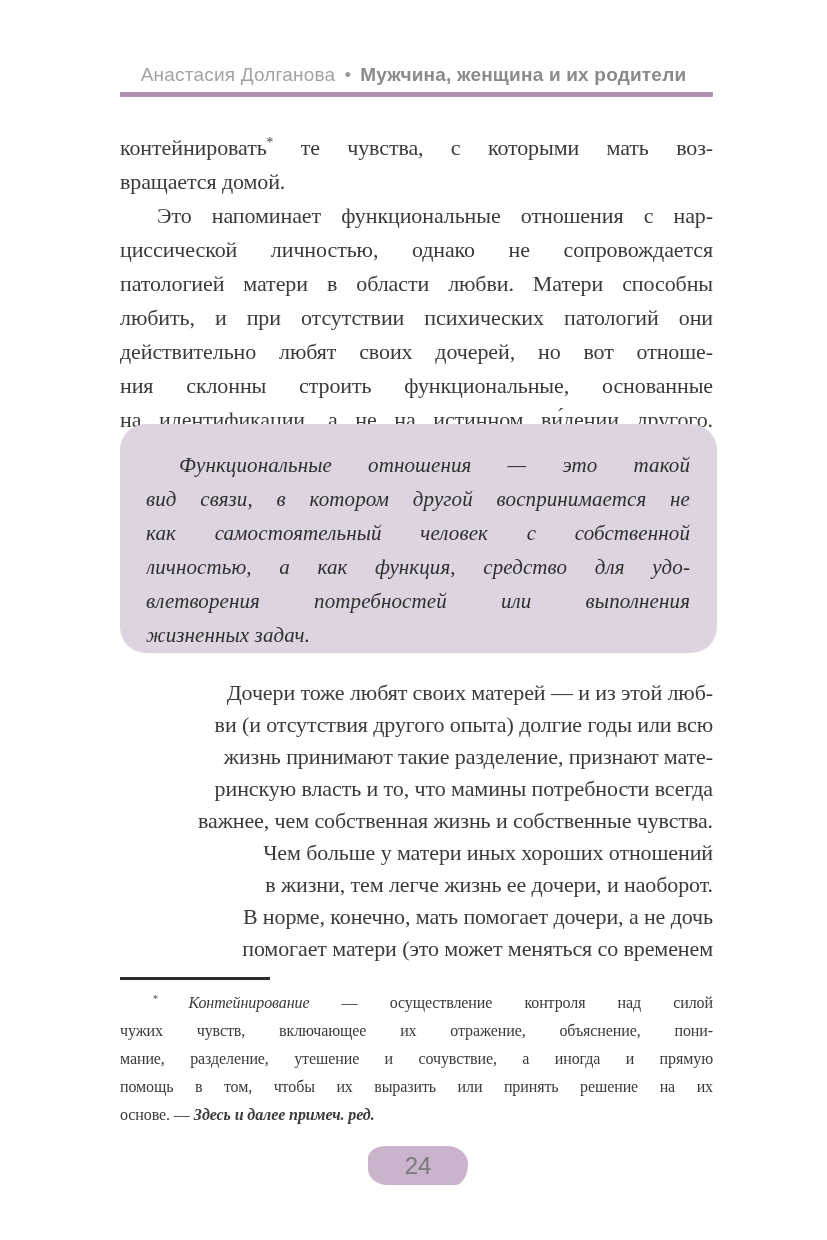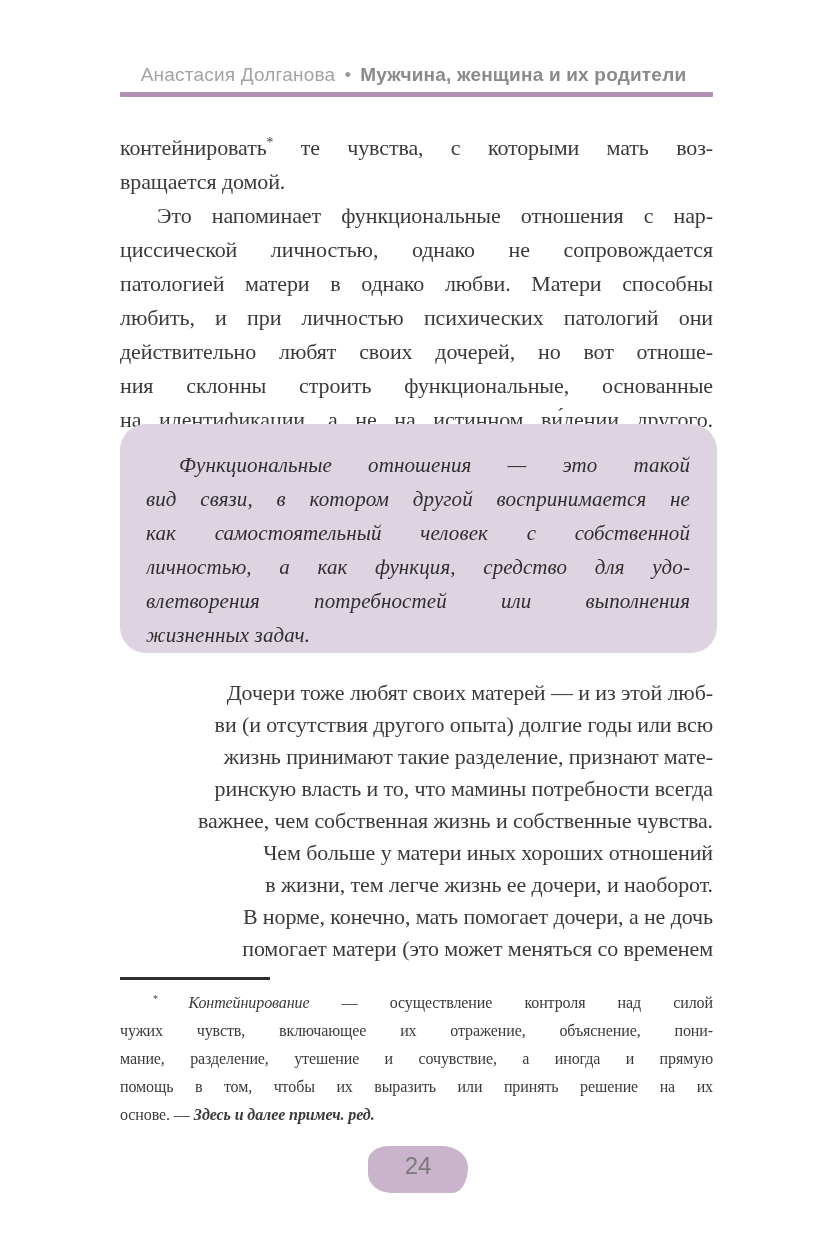--- a/index.html
+++ b/index.html
@@ -58,21 +58,21 @@
     font-size:16px; letter-spacing:-0.1px;
   }
   .footnote .tl { line-height:28px; height:28px; }
   .footnote .ind { text-indent:33px; }
   
   .s-sup { vertical-align:super; font-size:62%; line-height:0; }
   .s-i  { font-style:italic; }
   .s-bi { font-style:italic; font-weight:700; }
   
   .page-pill {
-    position:absolute; top:1146px; left:368px; width:100px; height:47px;
+    position:absolute; top:1146px; left:368px; width:100px; height:39px;
     background:#cab4cc;
     border-radius: 22px 26px 16px 24px / 15px 22px 26px 20px;
     text-align:center;
     font-family:"Liberation Sans","DejaVu Sans",sans-serif;
     font-size:24px; color:#7a7a7a; line-height:39px;
   }
 </style>
 </head>
 <body>
 
@@ -82,22 +82,22 @@
     <span>Анастасия Долганова</span><span class="hdr-dot">•</span><span class="hdr-title">Мужчина, женщина и их родители</span>
   </div>
 
   <div class="header-rule"></div>
 
   <div class="body-top serif">
       <div class="tl just"><span>контейнировать</span><span class="s-sup">*</span><span> те чувства, с которыми мать воз-</span></div>
       <div class="tl"><span>вращается домой.</span></div>
       <div class="tl just ind"><span>Это напоминает функциональные отношения с нар-</span></div>
       <div class="tl just"><span>циссической личностью, однако не сопровождается</span></div>
-      <div class="tl just"><span>патологией матери в однако любви. Матери способны</span></div>
-      <div class="tl just"><span>любить, и при личностью психических патологий они</span></div>
+      <div class="tl just"><span>патологией матери в области любви. Матери способны</span></div>
+      <div class="tl just"><span>любить, и при отсутствии психических патологий они</span></div>
       <div class="tl just"><span>действительно любят своих дочерей, но вот отноше-</span></div>
       <div class="tl just"><span>ния склонны строить функциональные, основанные</span></div>
       <div class="tl just"><span>на идентификации, а не на истинном ви́дении другого.</span></div>
     </div>
 
   <div class="callout">
     <div class="callout-text">
         <div class="tl just ind"><span>Функциональные отношения — это такой</span></div>
         <div class="tl just"><span>вид связи, в котором другой воспринимается не</span></div>
         <div class="tl just"><span>как самостоятельный человек с собственной</span></div>

